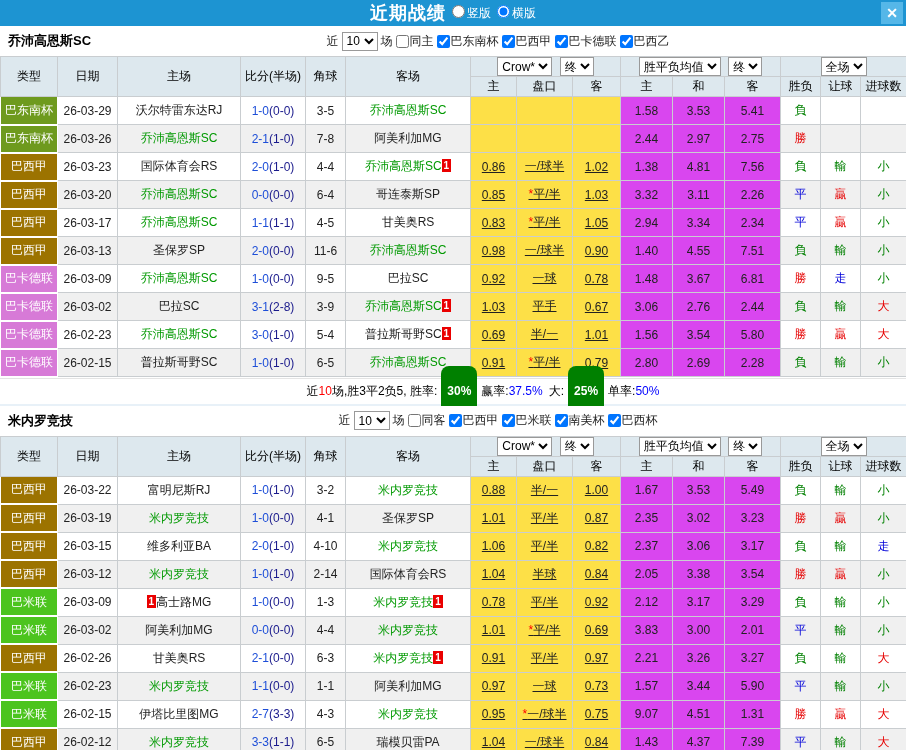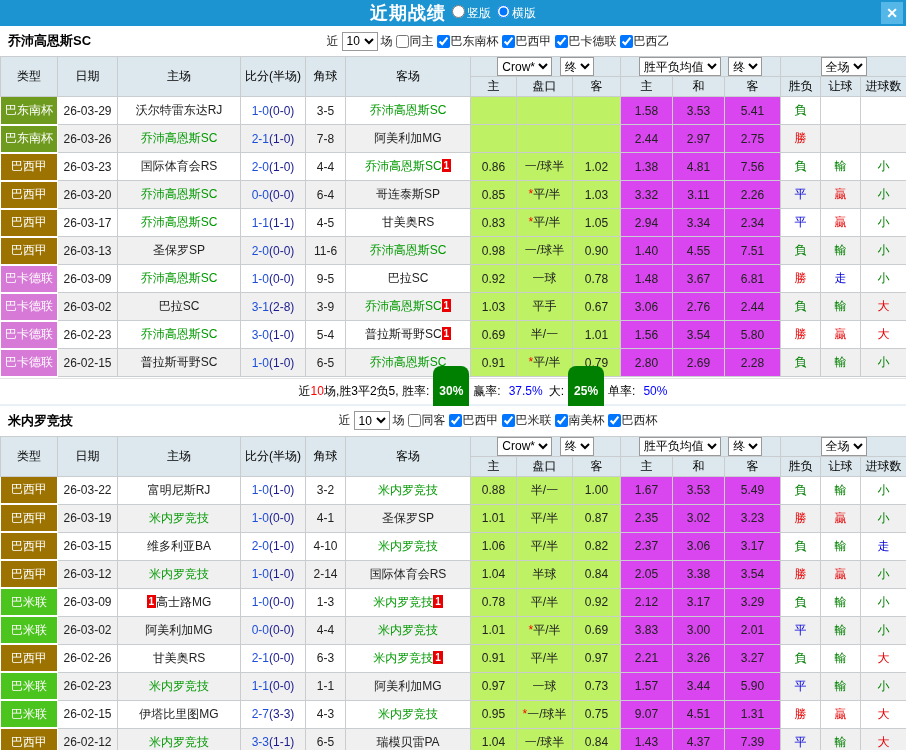--- a/index.html
+++ b/index.html
@@ -26,39 +26,39 @@
   .chk-label { display:inline-flex; align-items:center; cursor:pointer; }
   .chk-label input { margin-right:1px; width:13px; height:13px; }
 
   
   table { width:906px; border-collapse:collapse; table-layout:fixed; background:#fff; font-size:12px; }
   th, td { border:1px solid #c9cdd0; text-align:center; overflow:hidden; white-space:nowrap; }
   thead th { background:#dde8ee; font-weight:normal; height:20px; color:#000; }
   thead select { font-size:12px; height:19px; border:1px solid #999; background:#fff; margin:0 2px; }
   tbody td { height:28px; color:#222; }
   tbody tr:nth-child(even) td { background:#f0f0f0; }
-  tbody tr td.cream { background:#bef264; }
+  tbody tr td.cream { background:#fde047;text-decoration:underline; }
   tbody tr td.oblue { background:#d946ef; }
   td.league { color:#fff; border:1px solid #fff; border-bottom:2px solid #fff; }
   .focus-team { color:#009900; }
   .score-main { color:#1d4ed8; }
   .score-half { color:#1a1a8c; }
   .badge1 { display:inline-block; background:#ea0000; color:#fff; font-size:10px; font-weight:bold;
             line-height:13px; padding:0 2px; vertical-align:1px; }
   .badge1:empty { display:none; }
   .star { color:#fe0000; }
   .res-r { color:#e60000; }
   .res-g { color:#008000; }
   .res-b { color:#0000d9; }
 
   
   .summary { height:26px; background:#fff; display:flex; align-items:center; justify-content:center;
              padding-left:60px; font-size:12px; color:#000; border-top:1px solid #e4e4e4; }
   .summary .red { color:#fe0000; }
-  .summary .blue { color:#0000ff;margin-left:8px; }
+  .summary .blue { color:#0000ff; }
   .pct-badge { background:#008000; color:#fff; font-weight:bold; padding:18px 6px; margin:0 4px;border-radius:8px; }
 </style>
 </head>
 <body>
 
 <div class="app">
 
   <div class="titlebar">
     <div class="titlebar-center">
       <span class="panel-title">近期战绩</span>

